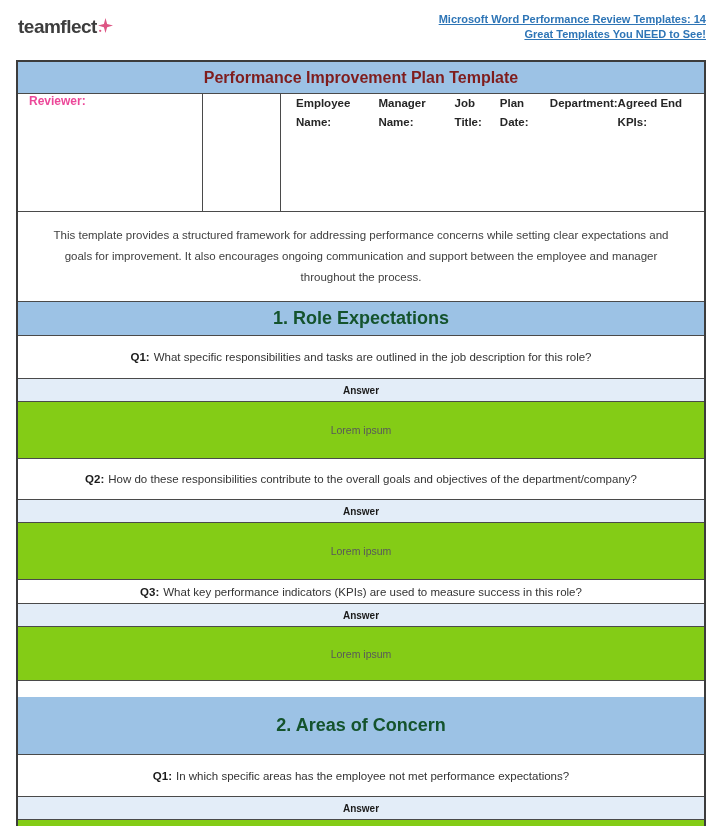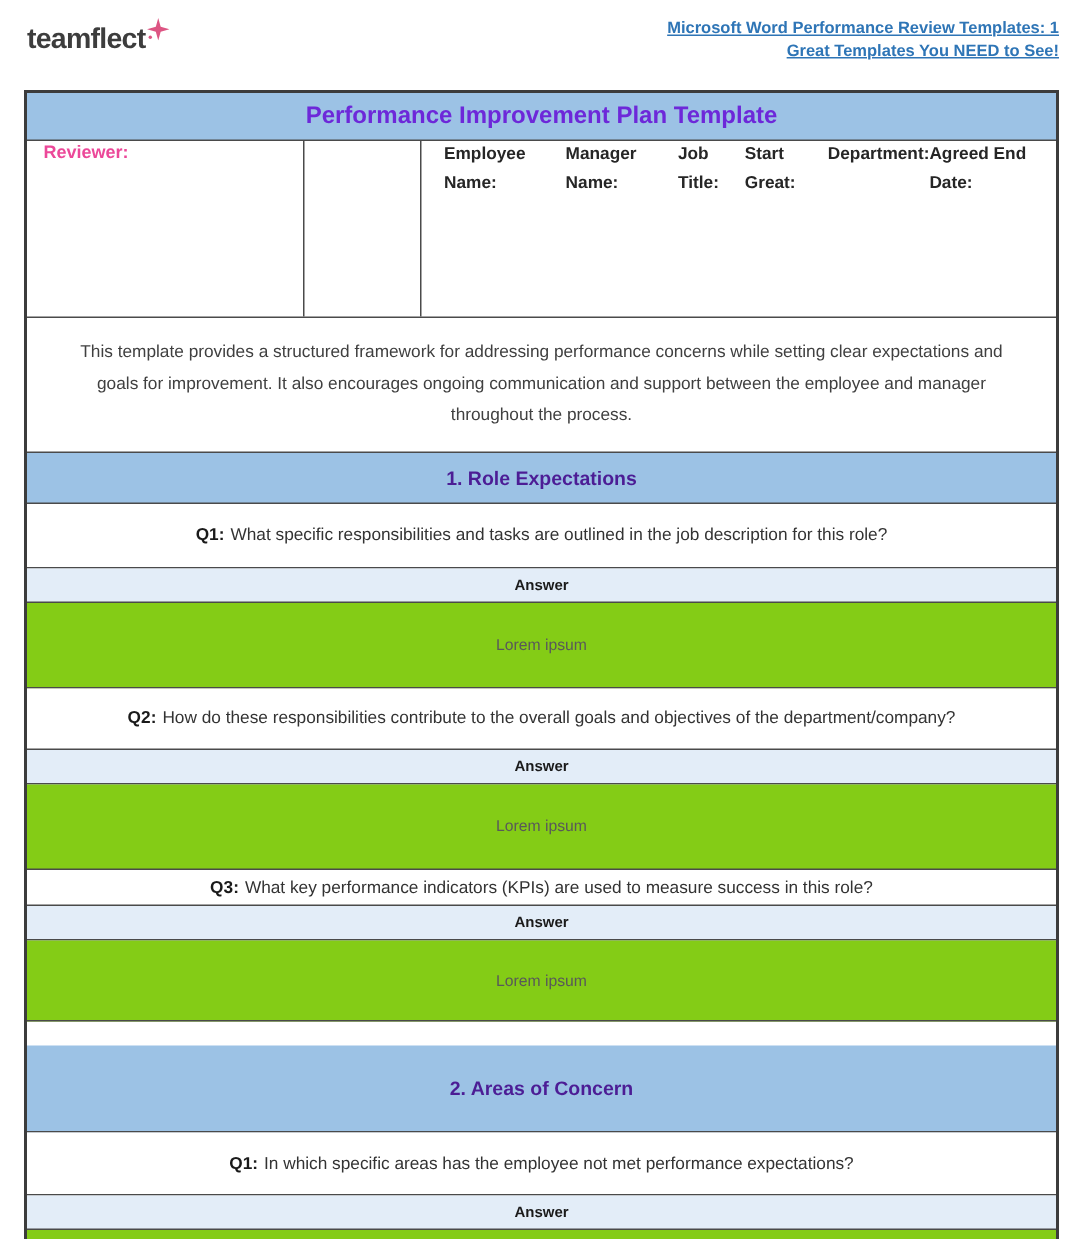--- a/index.html
+++ b/index.html
@@ -12,21 +12,21 @@
   }
   
   .page-header {
     position: relative;
     height: 60px;
     width: 720px;
   }
   .logo {
     position: absolute;
     left: 18px; top: 16px;
-    display: flex; align-items: flex-start;
+    display: flex; align-items: center;
   }
   .logo-text {
     font-size: 19px;
     font-weight: bold;
     color: #3d3d3d;
     letter-spacing: -0.5px;
   }
   .logo-spark {
     width: 15px; height: 15px;
     margin-left: 1px; margin-top: -4px;
@@ -56,21 +56,21 @@
     display: flex;
     align-items: center;
     justify-content: center;
     text-align: center;
   }
   .row-title {
     height: 32px;
     background: #9cc2e5;
     font-size: 16px;
     font-weight: bold;
-    color: #6d28d9;
+    color: #7f1d1d;
     justify-content: center;
   }
   .row-info {
     height: 118px;
     align-items: stretch;
     text-align: left;
   }
   .cell-reviewer {
     width: 185px;
     border-right: 1px solid #4a4a4a;
@@ -94,23 +94,23 @@
   .row-desc {
     height: 90px;
     padding: 0 24px;
     font-size: 11.5px;
     line-height: 21px;
     color: #404040;
   }
   .row-section {
     height: 34px;
     background: #9cc2e5;
-    font-size: 13px;
-    font-weight: bold;
-    color: #4c1d95;
+    font-size: 18px;
+    font-weight: bold;
+    color: #14532d;
   }
   .row-section.tall { height: 58px; margin-top: 16px; }
   .row-question {
     height: 43px;
     background: #ffffff;
     font-size: 11.5px;
     color: #333333;
     padding: 0 20px;
     text-align: center;
   }
@@ -139,43 +139,43 @@
 
 <div class="page-header">
   <div class="logo">
     <span class="logo-text">teamflect</span>
     <svg class="logo-spark" viewBox="0 0 24 24">
       <path d="M12 0 L14.6 9.4 L24 12 L14.6 14.6 L12 24 L9.4 14.6 L0 12 L9.4 9.4 Z" fill="#dd5583"></path>
       <circle cx="3.5" cy="20.5" r="1.8" fill="#dd5583"></circle>
     </svg>
   </div>
   <div class="header-link">
-    <span>Microsoft Word Performance Review Templates: 1</span><br>
+    <span>Microsoft Word Performance Review Templates: 14</span><br>
     <span>Great Templates You NEED to See!</span>
   </div>
 </div>
 
 <div class="doc-table">
 
   <div class="row row-title">
     <span>Performance Improvement Plan Template</span>
   </div>
 
   <div class="row row-info">
     <div class="cell-reviewer">
       <span>Reviewer:</span>
     </div>
     <div class="cell-empty"></div>
     <div class="cell-fields">
       <div>Employee Name:</div>
       <div>Manager Name:</div>
       <div>Job Title:</div>
-      <div>Start Great:</div>
+      <div>Plan Date:</div>
       <div>Department:</div>
-      <div>Agreed End Date:</div>
+      <div>Agreed End KPIs:</div>
     </div>
   </div>
 
   <div class="row row-desc">
     <span>This template provides a structured framework for addressing performance concerns while setting clear expectations and goals for improvement. It also encourages ongoing communication and support between the employee and manager throughout the process.</span>
   </div>
 
   <div class="row row-section">
     <span>1. Role Expectations</span>
   </div>

